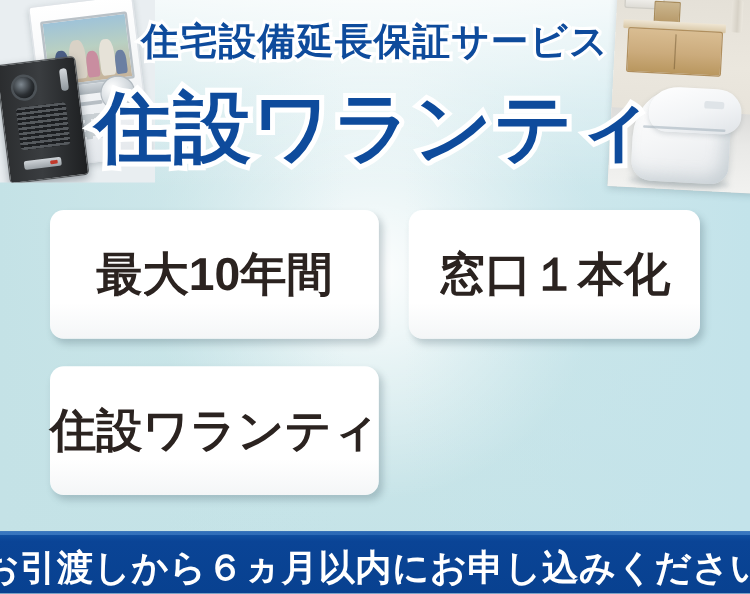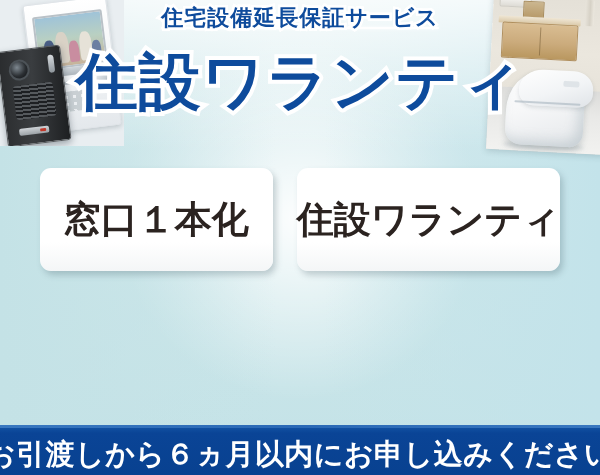--- a/index.html
+++ b/index.html
@@ -265,31 +265,30 @@
 
   
   #headline-group {
     position: absolute;
     left: 0; right: 0;
     top: 6px;
     text-align: center;
     pointer-events: none;
   }
   .subtitle {
-    font-size: 22px;
+    font-size: 30px;
     font-weight: 700;
     color: #0e4b9c;
     letter-spacing: 1px;
     line-height: 1.05;
-    margin: 0;
+    margin: 12px;
     padding: 0 10px;
     -webkit-text-stroke: 5px #ffffff;
     paint-order: stroke fill;
     text-shadow: 0 0 3px rgba(255,255,255,0.95);
-    text-decoration: underline;
   }
   .maintitle {
     font-size: 62px;
     font-weight: 700;
     color: #0e4b9c;
     letter-spacing: 1px;
     line-height: 1.08;
     margin: 20px 0 0 0;
     -webkit-text-stroke: 8px #ffffff;
     paint-order: stroke fill;
@@ -400,20 +399,23 @@
     </div>
   </div>
 
   <div id="headline-group">
     <p class="subtitle">住宅設備延長保証サービス</p>
     <p class="maintitle">住設ワランティ</p>
   </div>
 
   <div id="features">
     <div class="feature-card">
+      <span class="feature-label">最大10年間</span>
+    </div>
+    <div class="feature-card">
       <span class="feature-label">窓口１本化</span>
     </div>
     <div class="feature-card">
       <span class="feature-label">住設ワランティ</span>
     </div>
   </div>
 
   <div id="bottom-bar">
     <span class="bar-text">お引渡しから６ヵ月以内にお申し込みください</span>
   </div>

